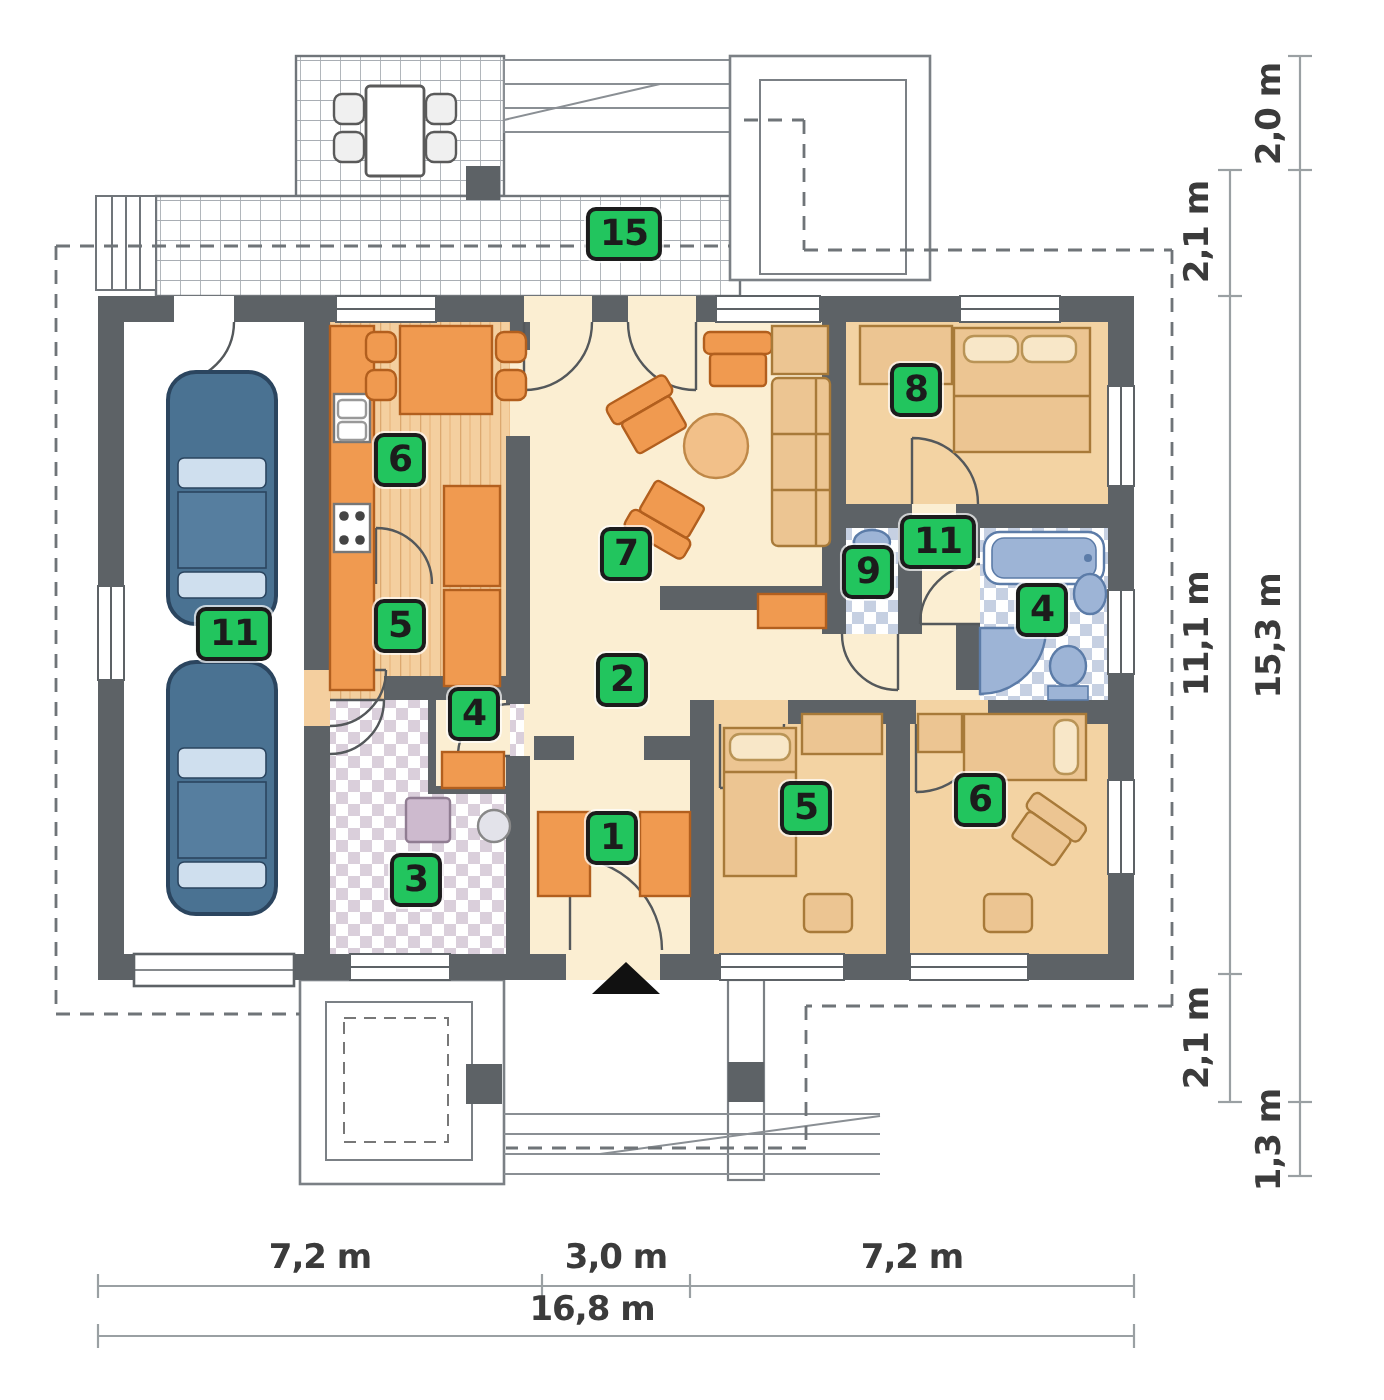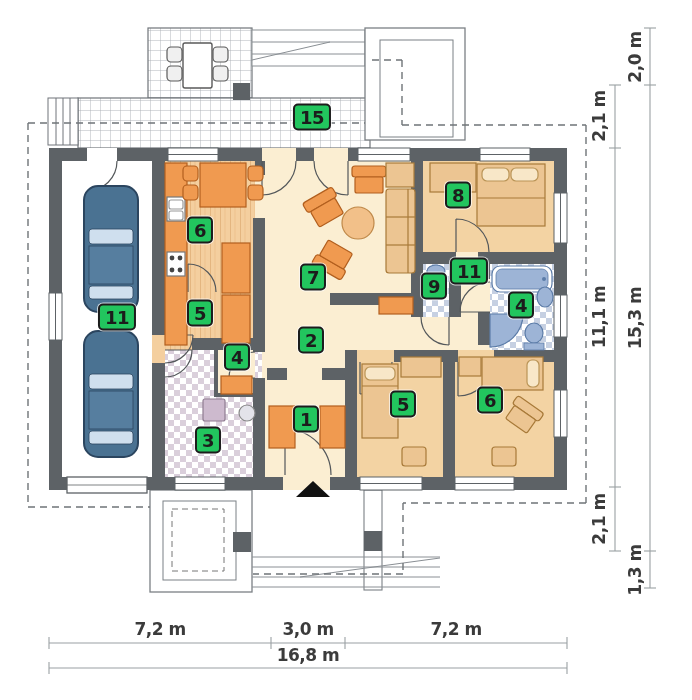--- a/index.html
+++ b/index.html
@@ -349,21 +349,21 @@
 <div class="badge" style="left:469px;top:271px">11</div>
 <div class="badge" style="left:521px;top:305px">4</div>
 <div class="badge" style="left:490px;top:400px">6</div>
 <div class="badge" style="left:403px;top:404px">5</div>
 <div class="badge" style="left:117px;top:317px">11</div>
 <div class="badge" style="left:312px;top:117px">15</div>
 
 <div class="dim" style="left:160px;top:629px">7,2 m</div>
 <div class="dim" style="left:308px;top:629px">3,0 m</div>
 <div class="dim" style="left:456px;top:629px">7,2 m</div>
-<div class="dim" style="left:308px;top:655px">16,8 m</div>
+<div class="dim" style="left:296px;top:655px">16,8 m</div>
 <div class="dim dim-v" style="left:599px;top:116px">2,1 m</div>
 <div class="dim dim-v" style="left:599px;top:317px">11,1 m</div>
 <div class="dim dim-v" style="left:599px;top:519px">2,1 m</div>
 <div class="dim dim-v" style="left:635px;top:57px">2,0 m</div>
 <div class="dim dim-v" style="left:635px;top:318px">15,3 m</div>
 <div class="dim dim-v" style="left:635px;top:570px">1,3 m</div>
 
 </div>
 
 </body></html>

